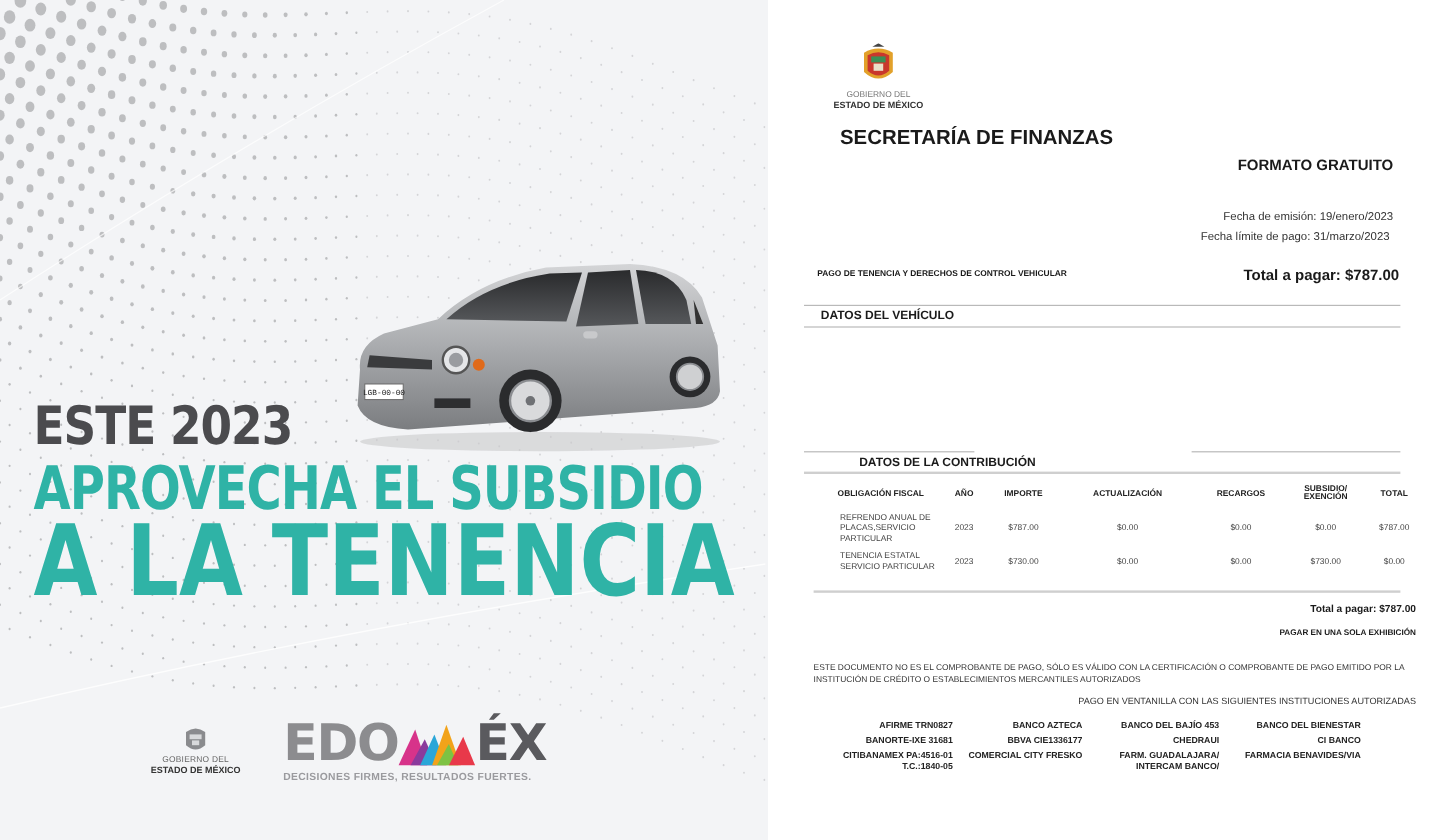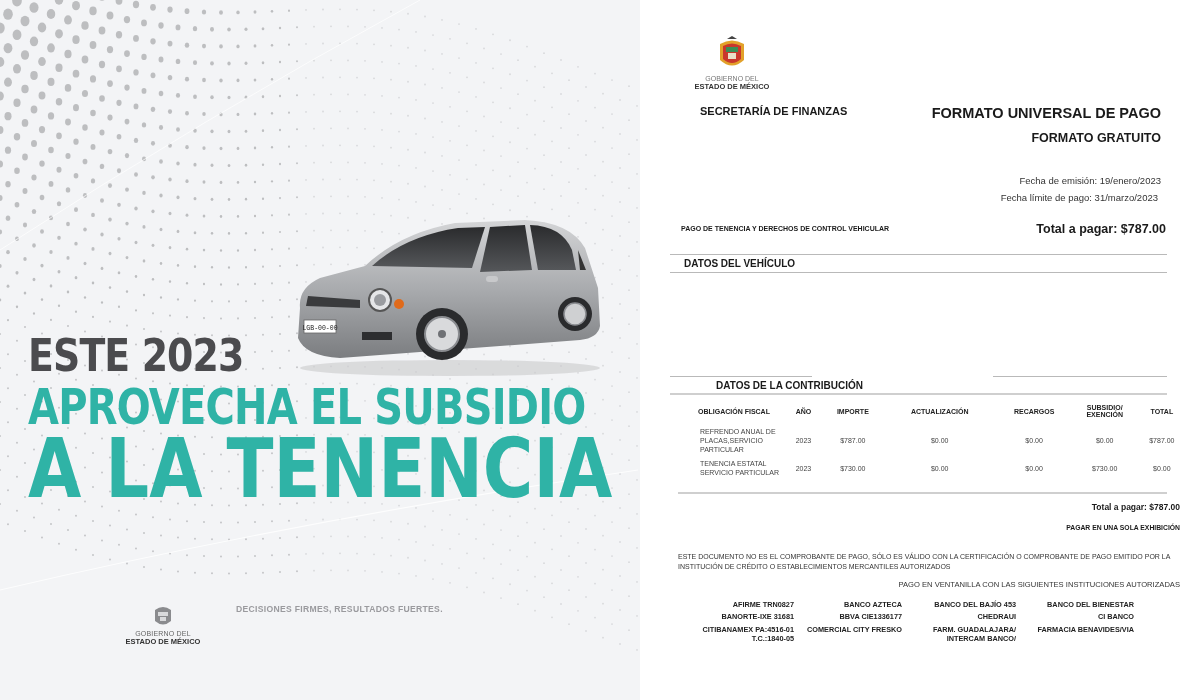--- a/index.html
+++ b/index.html
@@ -41,21 +41,21 @@
   }
 
   
   .doc { position: absolute; left: 640px; top: 0; width: 560px; height: 700px; background: #fff; font-family: "Liberation Sans", sans-serif; }
   .doc .abs { position: absolute; white-space: nowrap; }
 
   .doc .logo { left: 42px; top: 36px; width: 100px; text-align: center; }
   .doc .logo .l1 { font-size: 7px; color: #777; margin-top: 1px; }
   .doc .logo .l2 { font-size: 7.5px; font-weight: bold; color: #333; }
 
-  .doc .secretaria { left: 60px; top: 105px; font-size: 11px; font-weight: bold; }
+  .doc .secretaria { left: 60px; top: 105px; font-size: 17px; font-weight: bold; }
   .doc .formato { right: 39px; top: 105px; font-size: 14.5px; font-weight: bold; }
   .doc .gratuito { right: 39px; top: 131px; font-size: 12.5px; font-weight: bold; }
   .doc .emision { right: 39px; top: 175px; font-size: 9.5px; color: #333; }
   .doc .limite { right: 42px; top: 192px; font-size: 9.5px; color: #333; }
   .doc .concepto { left: 41px; top: 225px; font-size: 7px; font-weight: bold; }
   .doc .total-top { right: 34px; top: 222px; font-size: 12.5px; font-weight: bold; }
 
   .doc .rule { position: absolute; height: 1px; background: #b9b9b9; }
   .doc .section-title { left: 44px; font-size: 10px; font-weight: bold; }
 
@@ -1484,39 +1484,50 @@
     <svg class="seal" width="22" height="24" viewBox="0 0 22 24">
       <path d="M3 6 Q 11 0 19 6 L 19 17 Q 11 24 3 17 Z" fill="#8a8b8e"></path>
       <rect x="6" y="8" width="10" height="4" fill="#d8d9db"></rect>
       <rect x="8" y="13" width="6" height="4" fill="#d8d9db"></rect>
     </svg>
     <div class="l1">GOBIERNO DEL</div>
     <div class="l2">ESTADO DE MÉXICO</div>
   </div>
 
   <div class="edomex">
+    <div class="word">
+      <span class="edo">EDO</span>
+      <svg width="64" height="36" viewBox="0 0 64 36">
+        <polygon points="0,36 14,6 24,36" fill="#d7338a"></polygon>
+        <polygon points="10,36 22,14 32,36" fill="#8a3a9c"></polygon>
+        <polygon points="18,36 30,10 40,36" fill="#2aa6d8"></polygon>
+        <polygon points="28,36 40,2 52,36" fill="#f2a31a"></polygon>
+        <polygon points="32,36 42,18 50,36" fill="#7dc243"></polygon>
+        <polygon points="42,36 54,12 64,36" fill="#e8394a"></polygon>
+      </svg>
+      <span class="mex">ÉX</span>
+    </div>
     <div class="tag">DECISIONES FIRMES, RESULTADOS FUERTES.</div>
   </div>
 </div>
 
 <div class="doc">
   <div class="abs logo">
     <svg width="34" height="34" viewBox="0 0 34 34">
       <path d="M12 3 L 17 0 L 22 3 Z" fill="#444"></path>
       <path d="M5 8 Q 17 1 29 8 L 29 24 Q 17 35 5 24 Z" fill="#e2a12a"></path>
       <path d="M8 10 Q 17 5 26 10 L 26 23 Q 17 31 8 23 Z" fill="#c9372c"></path>
       <rect x="11" y="11" width="12" height="5" fill="#3a8f56"></rect>
       <rect x="13" y="17" width="8" height="6" fill="#e9e0c8"></rect>
     </svg>
     <div class="l1">GOBIERNO DEL</div>
     <div class="l2">ESTADO DE MÉXICO</div>
   </div>
 
   <div class="abs secretaria">SECRETARÍA DE FINANZAS</div>
-  <div class="abs formato">FORMATO UNIVERSAL DE PAGO</div>
   <div class="abs gratuito">FORMATO GRATUITO</div>
   <div class="abs emision">Fecha de emisión: 19/enero/2023</div>
   <div class="abs limite">Fecha límite de pago: 31/marzo/2023</div>
   <div class="abs concepto">PAGO DE TENENCIA Y DERECHOS DE CONTROL VEHICULAR</div>
   <div class="abs total-top">Total a pagar: $787.00</div>
 
   <div class="rule" style="left:30px; top:254px; width:497px;"></div>
   <div class="abs section-title" style="top:258px;">DATOS DEL VEHÍCULO</div>
   <div class="rule" style="left:30px; top:272px; width:497px;"></div>
 

